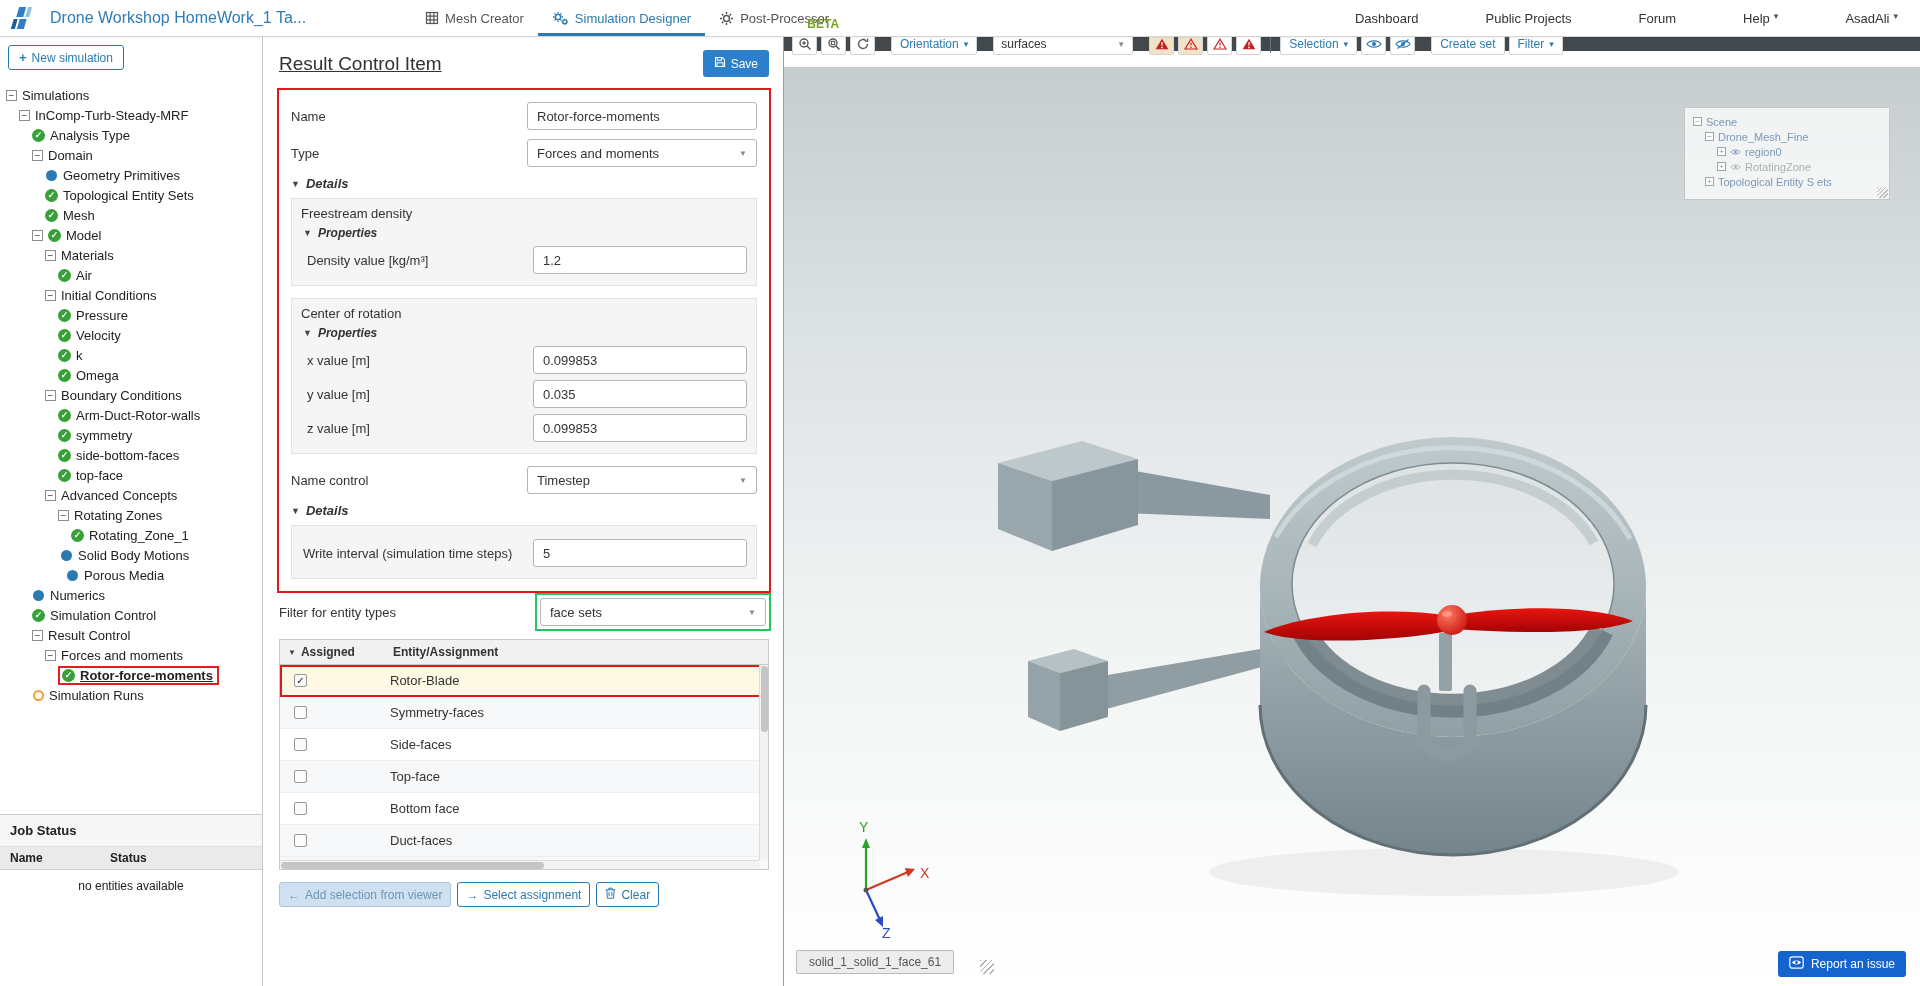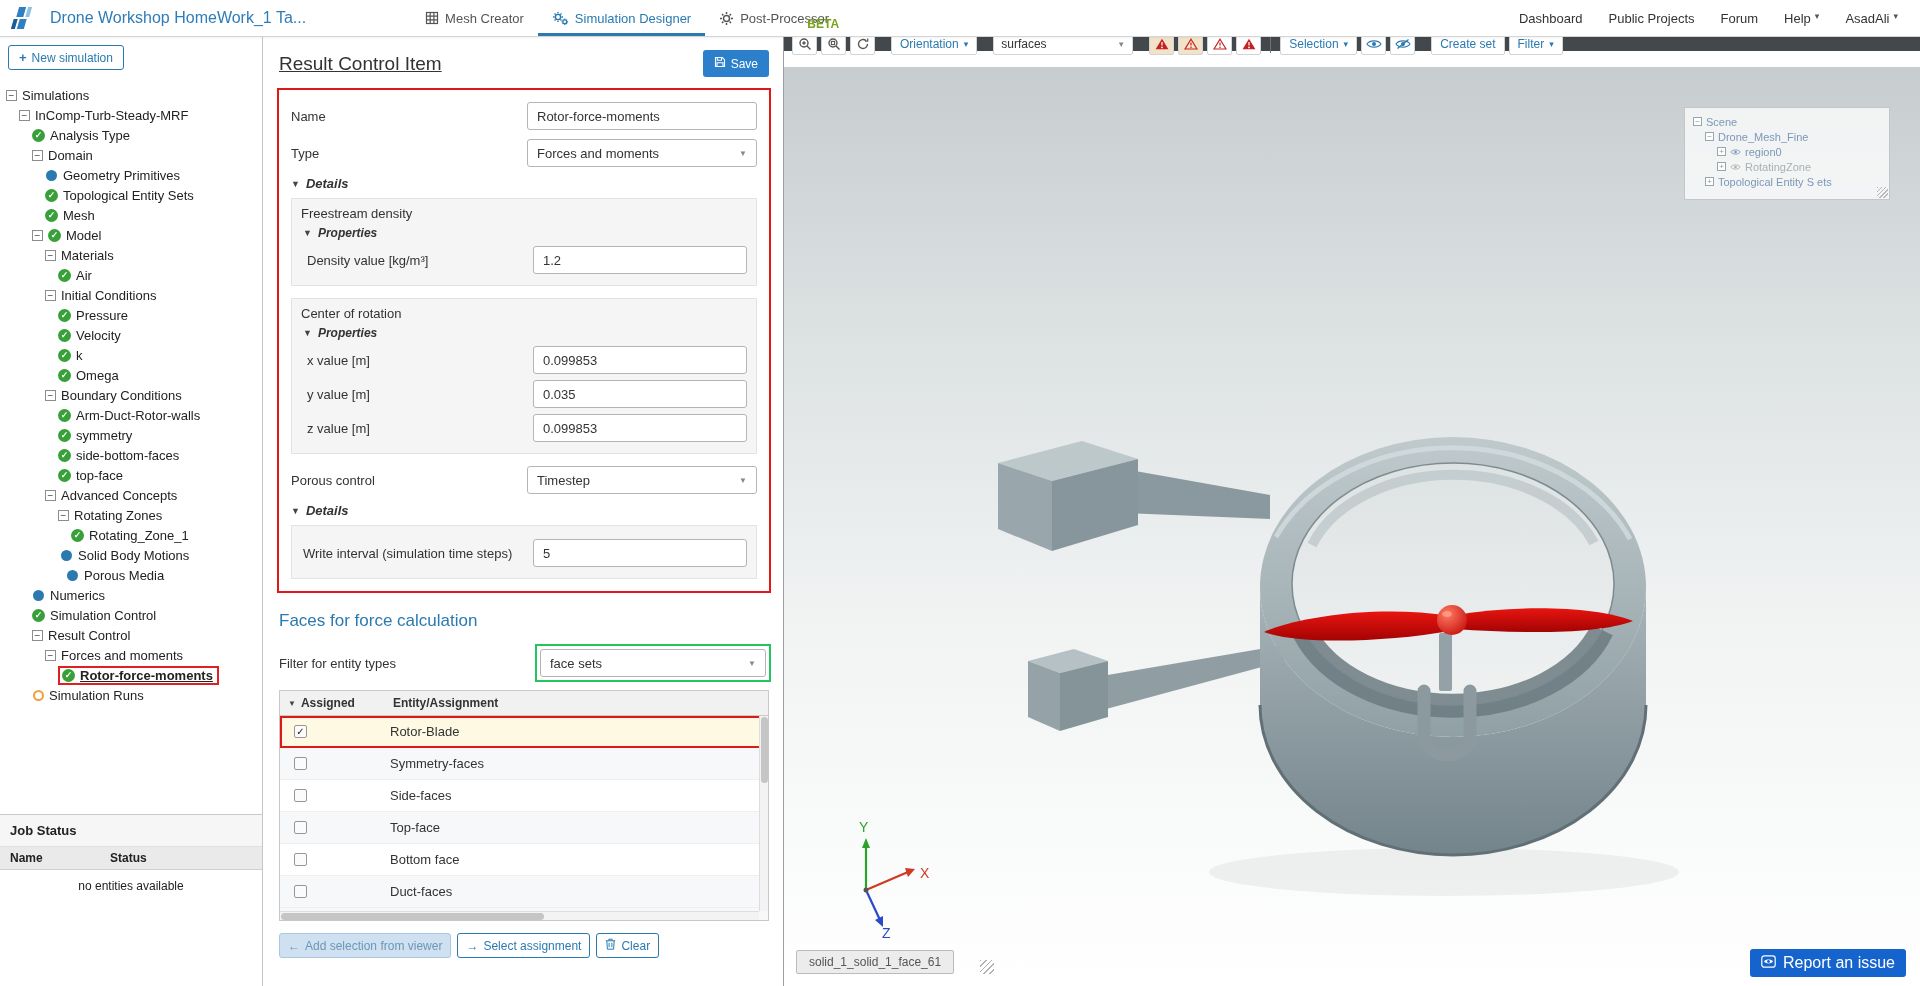--- a/index.html
+++ b/index.html
@@ -8,21 +8,21 @@
 .header{position:absolute;top:0;left:0;right:0;height:37px;background:#fff;border-bottom:1px solid #d5d5d5;display:flex;align-items:center;z-index:30;box-shadow:0 1px 2px rgba(0,0,0,.06);}
 .logo{width:28px;height:28px;margin:0 12px 0 10px;flex:0 0 auto;}
 .proj-title{font-size:16px;color:#2e7cb8;white-space:nowrap;max-width:270px;overflow:hidden;}
 .tabs{display:flex;height:100%;margin-left:105px;}
 .tab{position:relative;display:flex;align-items:center;gap:6px;height:100%;padding:0 14px;font-size:13px;color:#555;cursor:pointer;}
 .tab.active{color:#2a7ab0;}
 .tab.active::after{content:"";position:absolute;left:0;right:0;bottom:0;height:3px;background:#2a7ab0;}
 .tab-icn{display:flex;align-items:center;}
 .beta{position:absolute;top:1px;right:4px;font-size:12px;font-weight:700;color:#7aa21d;margin-top:16px;}
 .nav{margin-left:auto;display:flex;align-items:center;gap:26px;padding-right:22px;font-size:13px;color:#333;}
-.nav-item{display:flex;align-items:flex-start;gap:4px;cursor:pointer;white-space:nowrap;}
+.nav-item{display:flex;align-items:flex-start;gap:4px;cursor:pointer;white-space:nowrap;margin-left:41px;}
 .nav-item .caret{font-size:9px;color:#555;}
 
 .sidebar{position:absolute;top:37px;left:0;width:263px;bottom:0;background:#fff;border-right:1px solid #c6c6c6;}
 .new-sim{position:absolute;top:8px;left:8px;display:inline-flex;align-items:center;gap:5px;background:#fff;border:1px solid #2a7ab0;color:#2a7ab0;font-size:12px;padding:4px 10px;border-radius:3px;cursor:pointer;font-family:inherit;}
 .new-sim .plus{font-size:13px;font-weight:700;}
 .tree{position:absolute;top:44px;left:0;right:0;bottom:172px;overflow:hidden;padding-top:4px;}
 .tree-row{display:flex;align-items:center;height:20px;font-size:13px;color:#222;white-space:nowrap;cursor:pointer;}
 .cbox{flex:0 0 auto;width:11px;height:11px;border:1px solid #8c8c8c;background:#fff;color:#444;font-size:10px;line-height:9px;text-align:center;margin-right:5px;}
 .ticon{flex:0 0 auto;display:inline-block;}
 .ticon.check{width:13px;height:13px;border-radius:50%;background:#38a038;color:#fff;font-size:9px;font-weight:700;line-height:13px;text-align:center;margin-right:5px;}
@@ -99,21 +99,21 @@
 .scene-overlay{position:absolute;top:40px;right:30px;width:206px;background:rgba(252,252,252,.78);border:1px solid #c6c6c6;padding:6px 6px 10px;font-size:11px;}
 .so-row{display:flex;align-items:center;gap:4px;height:15px;white-space:nowrap;cursor:pointer;}
 .so-box{flex:0 0 auto;width:9px;height:9px;border:1px solid #9aa6ae;background:#fff;font-size:8px;line-height:7px;text-align:center;color:#8a97a0;}
 .so-eye{display:flex;align-items:center;}
 .tone-blue{color:#7c98b8;}
 .tone-gray{color:#a9b0b4;}
 .resize-h{position:absolute;right:1px;bottom:1px;width:11px;height:11px;background:repeating-linear-gradient(135deg,#b8b8b8 0 1px,transparent 1px 3px);cursor:nwse-resize;}
 .triad{position:absolute;left:36px;bottom:46px;}
 .face-label{position:absolute;left:12px;bottom:12px;background:#ececec;border:1px solid #bbb;border-radius:2px;color:#555;font-size:12px;padding:4px 12px;white-space:nowrap;}
 .fl-grip{position:absolute;left:196px;bottom:12px;width:14px;height:14px;background:repeating-linear-gradient(135deg,#b0b0b0 0 1px,transparent 1px 4px);}
-.report-btn{position:absolute;right:14px;bottom:9px;display:inline-flex;align-items:center;gap:7px;background:#1563cc;color:#fff;font-size:16px;padding:5px 11px;border-radius:3px;cursor:pointer;}
+.report-btn{position:absolute;right:14px;bottom:9px;display:inline-flex;align-items:center;gap:7px;background:#1563cc;color:#fff;font-size:12px;padding:5px 11px;border-radius:3px;cursor:pointer;}
 </style>
 </head>
 <body>
 
 <div class="header">
   <div class="logo">
     <svg width="28" height="28" viewBox="0 0 28 28">
       <g transform="skewX(-16)">
         <rect x="10" y="3" width="7" height="10" fill="#2f80c2"></rect>
         <rect x="19" y="3" width="4" height="10" fill="#8fc1e5"></rect>
@@ -376,41 +376,40 @@
         <label>y value [m]</label>
         <input class="txt" value="0.035" style="">
       </div>
       <div class="prop-row">
         <label>z value [m]</label>
         <input class="txt" value="0.099853" style="">
       </div>
     </div>
 
     <div class="field-row">
-      <label>Porous control</label>
+      <label>Name control</label>
       <div class="sel">
         <span>Timestep</span>
         <span class="sel-caret">▼</span>
       </div>
     </div>
 
     <div class="tog-line">
       <span class="tri">▼</span>
       <span class="tog-label">Details</span>
     </div>
 
     <div class="gray-section" style="margin-bottom:2px;">
       <div class="prop-row" style="margin-left:2px;">
         <label>Write interval (simulation time steps)</label>
         <input class="txt" value="5" style="">
       </div>
     </div>
   </div>
 
-  <div class="faces-title">Faces for force calculation</div>
 
   <div class="filter-row">
     <label>Filter for entity types</label>
     <div class="red-outline">
       <div class="sel">
         <span>face sets</span>
         <span class="sel-caret">▼</span>
       </div>
     </div>
   </div>

